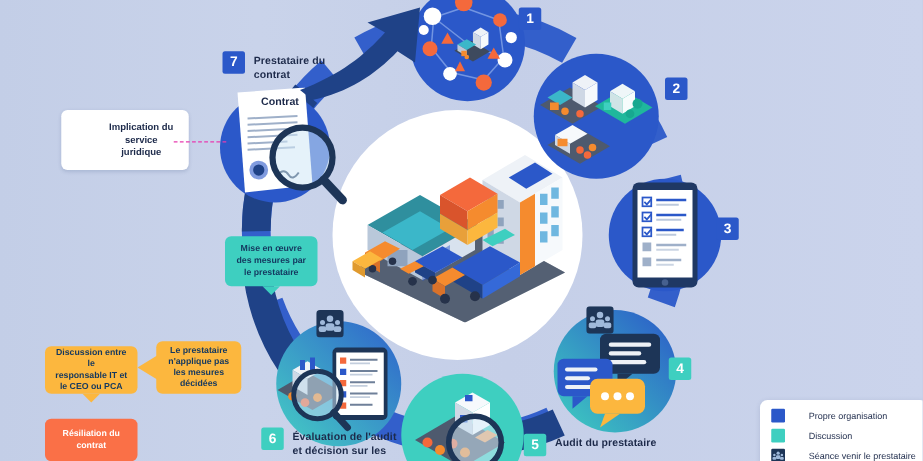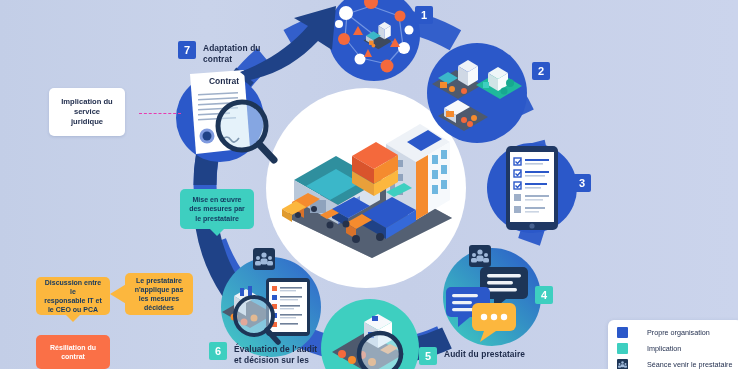--- a/index.html
+++ b/index.html
@@ -424,21 +424,21 @@
   <svg class="abs" style="left:212px;top:96px" width="72" height="72">
     <circle cx="30" cy="30" r="24" fill="#cfe8f5" opacity=".55"></circle>
     <circle cx="30" cy="30" r="24" fill="none" stroke="#1d3557" stroke-width="5"></circle>
     <line x1="47" y1="48" x2="62" y2="64" stroke="#1d3557" stroke-width="7" stroke-linecap="round"></line>
   </svg>
 
   <svg class="abs" style="left:232px;top:0" width="120" height="80">
     <path d="M 8 72 C 40 60 60 44 76 26 L 62 18 L 104 6 L 100 50 L 86 41 C 68 60 46 74 18 80 Z" fill="#1f4287"></path>
   </svg>
 
-  <div class="abs box box-white" style="left:49px;top:88px;width:76px;height:48px;">
+  <div class="abs box box-white" style="left:49px;top:88px;width:76px;height:48px;padding-left:26px;">
     <span class="box-txt">Implication du service
 juridique</span>
   </div>
   <div class="abs dash" style="left:139px;top:113px;width:42px;"></div>
 
   <div class="abs box box-teal" style="left:180px;top:189px;width:74px;height:40px;">
     <span class="box-txt">Mise en œuvre
 des mesures par
 le prestataire</span>
     <i class="tail-down" style="border-top:7px solid #3ecfc0;"></i>
@@ -490,32 +490,32 @@
 
   <div class="abs steplabel" style="left:209px;top:342px;">
     <div class="chip teal">6</div>
     <div class="steptext">Évaluation de l'audit
 et décision sur les
 mesures</div>
   </div>
 
   <div class="abs steplabel" style="left:178px;top:41px;">
     <div class="chip blue">7</div>
-    <div class="steptext">Adaptation du
+    <div class="steptext">Prestataire du
 contrat</div>
   </div>
 
   <div class="abs legend" style="left:608px;top:320px;">
     <div class="leg-row">
       <span class="leg-sw" style="background:#2b58c9;"></span>
       <span class="leg-txt">Propre organisation</span>
     </div>
     <div class="leg-row">
       <span class="leg-sw" style="background:#3ecfc0;"></span>
-      <span class="leg-txt">Implication</span>
+      <span class="leg-txt">Discussion</span>
     </div>
     <div class="leg-row">
       <span class="leg-sw" style="background:#1d3557;position:relative;">
         <svg width="11" height="11" viewBox="0 0 22 22" style="position:absolute;left:0;top:0;">
           <g fill="#9fb9da">
             <circle cx="11" cy="7" r="2.6"></circle>
               <circle cx="5" cy="10" r="2"></circle>
               <circle cx="17" cy="10" r="2"></circle>
             <rect x="7.5" y="10.5" width="7" height="6" rx="2"></rect>
             <rect x="2" y="13" width="6" height="4.5" rx="1.6"></rect>

